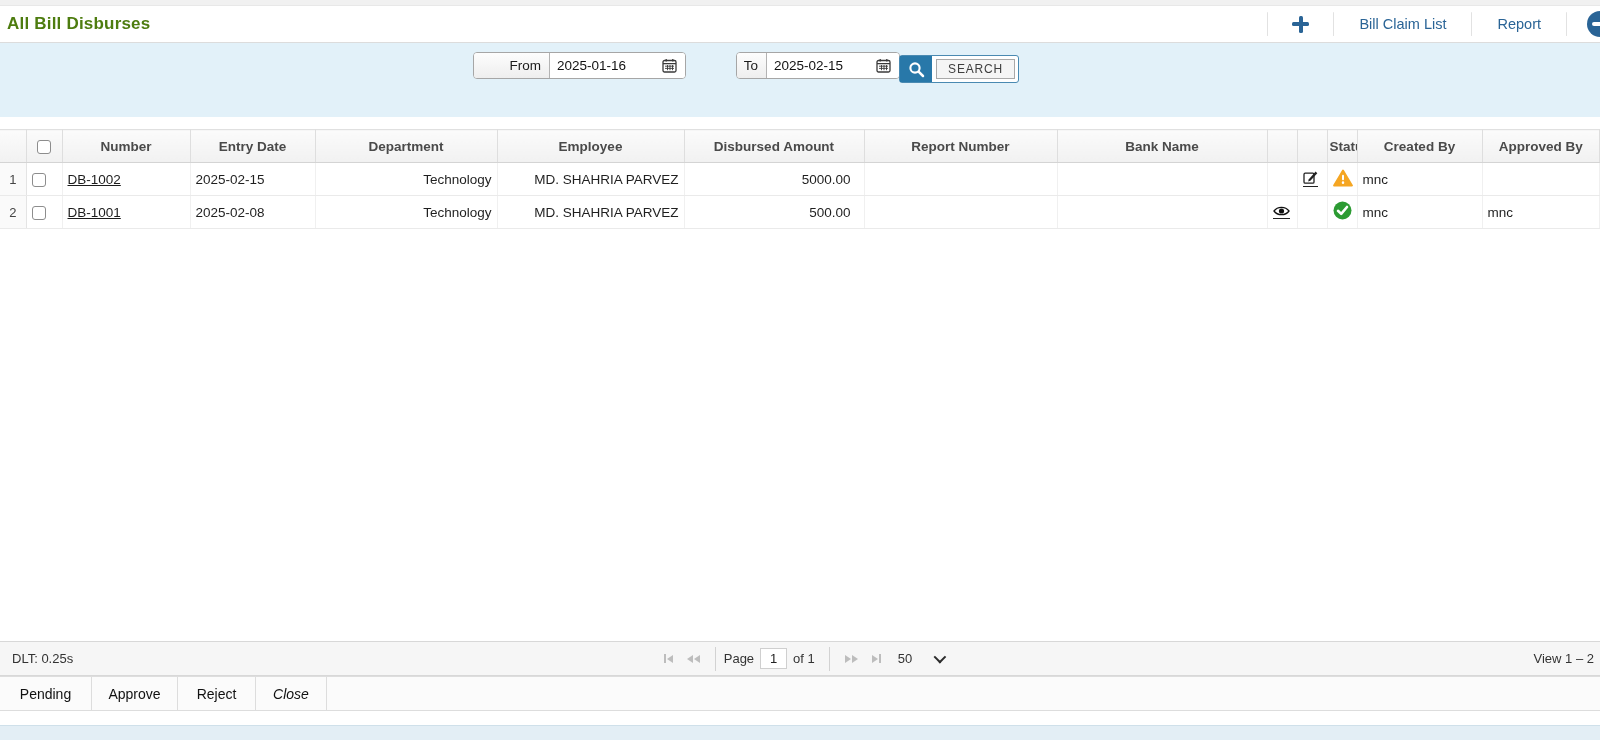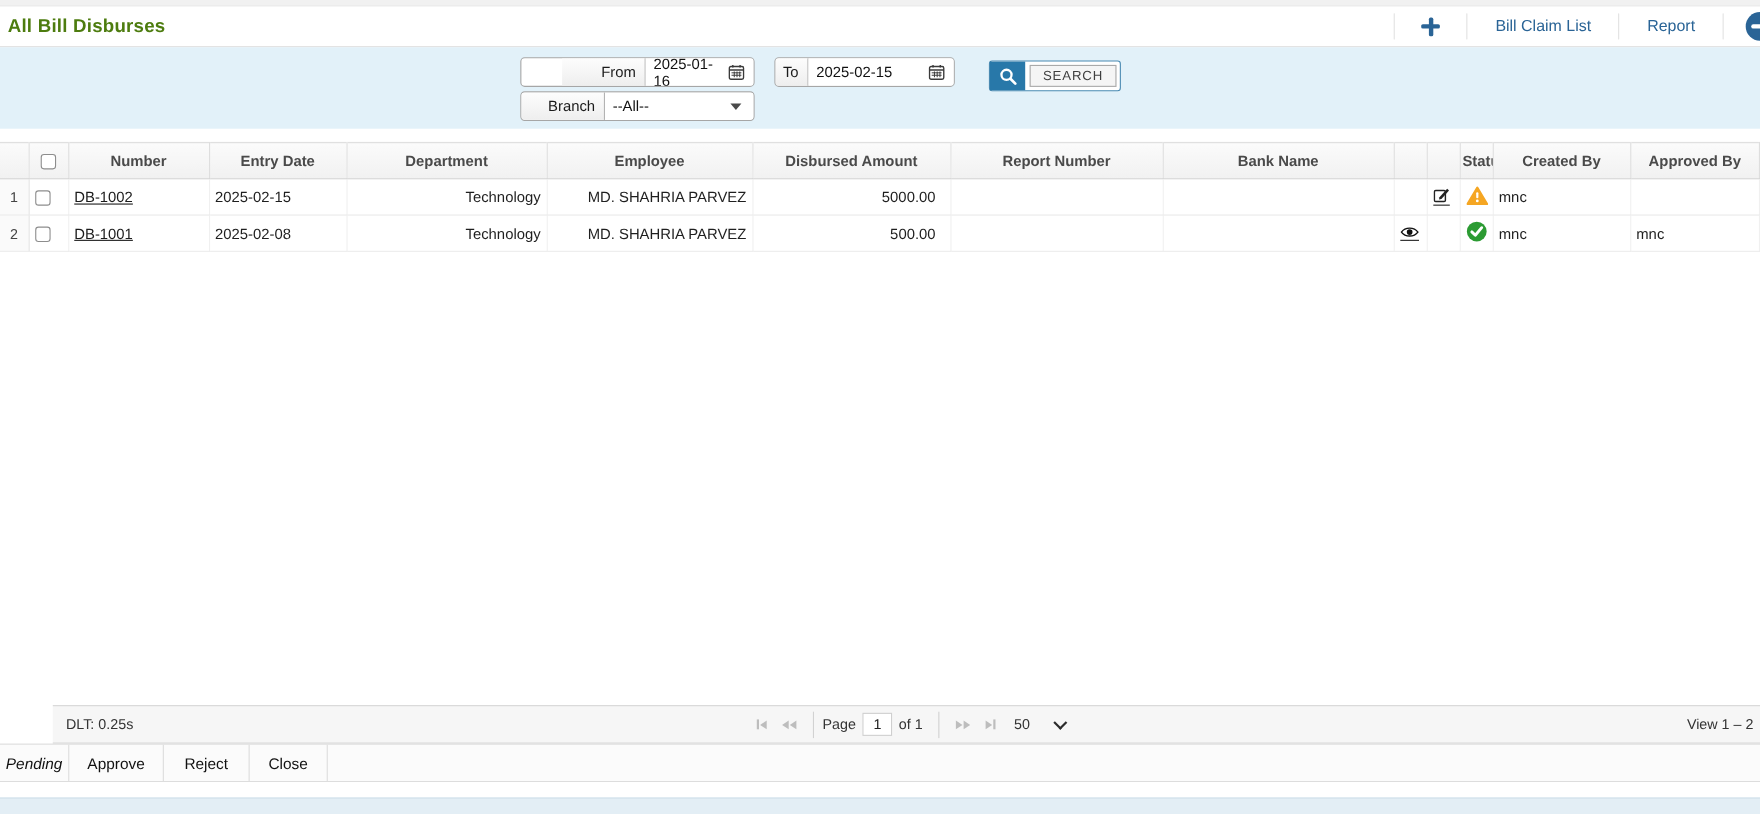--- a/index.html
+++ b/index.html
@@ -27,22 +27,22 @@
 
   
   .filterbar { height:74px; background:#e2f1f9; position:relative; }
   .field { position:absolute; height:27px; display:flex; border:1px solid #a6a6a6;
     border-radius:4px; background:#fff; overflow:hidden; }
   .field-label { background:linear-gradient(#fdfdfd,#eeeeee); display:flex; align-items:center;
     justify-content:flex-end; padding:0 8px; font-size:13.5px; color:#1b1b1b;
     border-right:1px solid #b3b3b3; }
   .field-input { flex:1; display:flex; align-items:center; justify-content:space-between;
     padding:0 8px 0 7px; font-size:13.5px; color:#111; background:#fff; cursor:text; }
-  .f-from  { left:473px; top:9px;  width:213px;padding-left:37px; }
-  .f-to    { left:704px; top:9px;  width:164px; }
+  .f-from  { left:473px; top:9px;  width:213px; }
+  .f-to    { left:736px; top:9px;  width:164px; }
   .f-branch{ left:473px; top:40px; width:213px; }
   .f-from  .field-label { width:76px; }
   .f-to    .field-label { width:30px; }
   .f-branch .field-label{ width:76px; }
   .cal-icon { display:flex; flex:none; cursor:pointer; }
   .dd-arrow { width:0; height:0; border-left:5px solid transparent; border-right:5px solid transparent;
     border-top:6px solid #4a4a4a; margin-right:3px; cursor:pointer; }
 
   .search-btn { position:absolute; left:899px; top:12px; width:120px; height:28px;
     border:1px solid #4a8ab2; border-radius:3px; background:#fff; display:flex; cursor:pointer; }
@@ -68,21 +68,21 @@
   .c-right  { text-align:right; padding-right:13px !important; }
   .cb { display:inline-block; width:14px; height:14px; border:1.5px solid #8d8d8d; border-radius:3px;
     background:#fff; vertical-align:middle; cursor:pointer; }
   .row-link { color:#1c1c1c; text-decoration:underline; cursor:pointer; }
   .icon-link { display:inline-block; border-bottom:1px solid #222; padding-bottom:1px;
     line-height:0; cursor:pointer; }
   .grid-empty { height:412px; background:#fff; }
 
   
   .pagerbar { height:35px; background:#f6f6f6; border-top:1px solid #d8d8d8;
-    border-bottom:1px solid #d8d8d8; position:relative; display:flex; align-items:center;margin-left:48px; }
+    border-bottom:1px solid #d8d8d8; position:relative; display:flex; align-items:center; }
   .dlt { position:absolute; left:12px; font-size:13px; color:#333; }
   .view-info { position:absolute; right:6px; font-size:13px; color:#333; }
   .pager-center { margin:0 auto; display:flex; align-items:center; font-size:13px; color:#333;justify-content:center; }
   .pg-btn { display:flex; align-items:center; gap:1px; padding:0 7px; cursor:default; }
   .tri-l { width:0; height:0; border-top:4px solid transparent; border-bottom:4px solid transparent;
     border-right:6px solid #bdbdbd; }
   .tri-r { width:0; height:0; border-top:4px solid transparent; border-bottom:4px solid transparent;
     border-left:6px solid #bdbdbd; }
   .bar-v { width:2px; height:9px; background:#bdbdbd; }
   .pg-sep { width:1px; height:24px; background:#d2d2d2; margin:0 8px; }
@@ -93,21 +93,21 @@
   .size-sel { display:flex; align-items:center; margin-left:10px; cursor:pointer; }
   .size-val { margin-right:22px; }
   .chev-down { width:9px; height:9px; border-right:2px solid #2b2b2b; border-bottom:2px solid #2b2b2b;
     transform:rotate(45deg) translateY(-2px); }
 
   
   .actionbar { height:35px; background:#fbfbfb; border-top:1px solid #ddd; border-bottom:1px solid #ddd;
     display:flex; align-items:stretch; }
   .action-btn { display:flex; align-items:center; justify-content:center; font-size:14px;
     color:#111; border-right:1px solid #ddd; cursor:pointer; }
-  .ab-pending { width:63px;font-style:italic; } .ab-approve { width:86px; } .ab-reject { width:78px; } .ab-close { width:71px; }
+  .ab-pending { width:92px; } .ab-approve { width:86px; } .ab-reject { width:78px; } .ab-close { width:71px;font-style:italic; }
 
   .bottom-gap { height:14px; background:#fff; }
   .bottom-strip { height:15px; background:#e3eef5; border-top:1px solid #cfe0ea; }
 </style>
 </head>
 <body>
 
 <div class="top-strip"></div>
 
 <div class="titlebar">
@@ -160,27 +160,20 @@
             <line x1="3" y1="8.2" x2="12" y2="8.2" stroke="#3a3a3a" stroke-width="0.9"></line>
             <line x1="3" y1="10.4" x2="12" y2="10.4" stroke="#3a3a3a" stroke-width="0.9"></line>
             <line x1="5.5" y1="7" x2="5.5" y2="12.2" stroke="#3a3a3a" stroke-width="0.9"></line>
             <line x1="8" y1="7" x2="8" y2="12.2" stroke="#3a3a3a" stroke-width="0.9"></line>
             <line x1="10.5" y1="7" x2="10.5" y2="12.2" stroke="#3a3a3a" stroke-width="0.9"></line>
           </svg>
       </span>
     </div>
   </div>
 
-  <div class="field f-branch">
-    <div class="field-label">Branch</div>
-    <div class="field-input">
-      <span>--All--</span>
-      <span class="dd-arrow"></span>
-    </div>
-  </div>
 
   <div class="search-btn">
     <div class="search-icon-box">
       <svg width="17" height="17" viewBox="0 0 17 17">
           <circle cx="7" cy="7" r="4.6" fill="none" stroke="#fff" stroke-width="2.1"></circle>
           <line x1="10.6" y1="10.6" x2="15" y2="15" stroke="#fff" stroke-width="2.5" stroke-linecap="round"></line>
         </svg>
     </div>
     <div class="search-label-box">SEARCH</div>
   </div>

